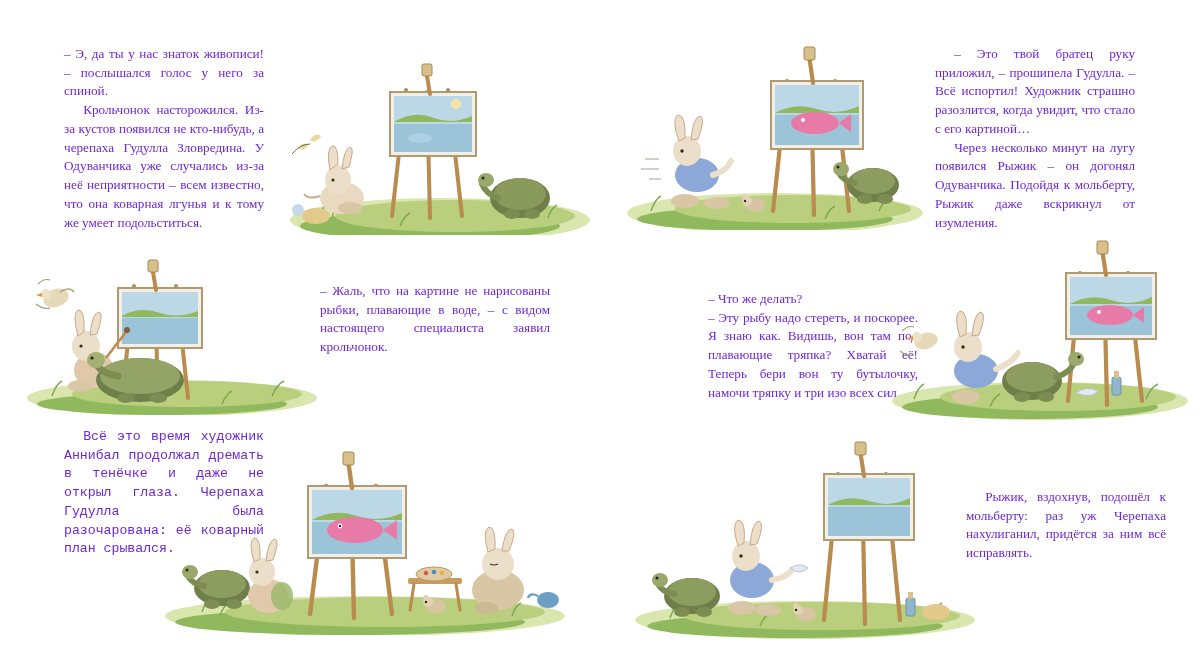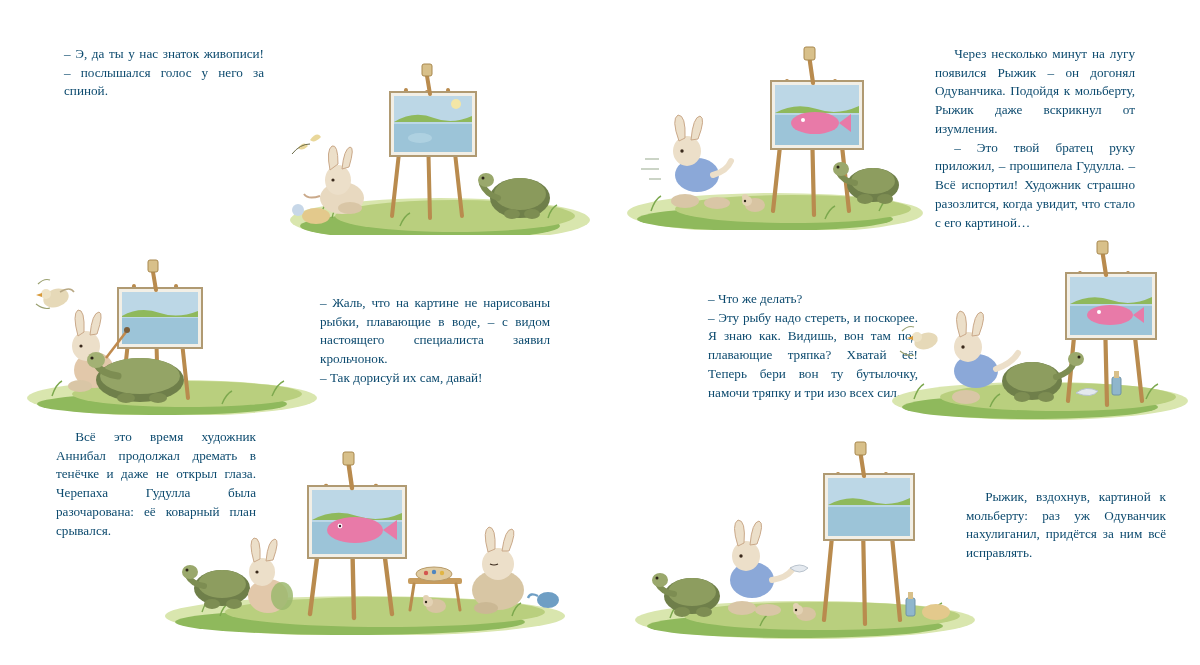--- a/index.html
+++ b/index.html
@@ -30,21 +30,21 @@
   .page-right { left: 600px; }
 
   
   .tb {
     position: absolute;
     font-size: 13.2px;
     line-height: 1.42;
     text-align: justify;
     text-justify: inter-word;
     hyphens: manual;
-    color: #0c4a6e;
+    color: #6d28d9;
   }
   .tb p {
     margin: 0;
     text-indent: 1.45em;
   }
   .tb p.noind { text-indent: 0; }
 
   
   .ill {
     position: absolute;
@@ -59,20 +59,21 @@
 </style>
 </head>
 <body>
 
 <div class="spread">
 
   <div class="page page-left">
 
     <div class="tb" style="left:64px; top:45px; width:200px;">
       <p class="noind">– Э, да ты у нас знаток живописи! – послышался голос у него за спиной.</p>
+      <p>Крольчонок насторожился. Из-за кустов появился не кто-нибудь, а черепаха Гудулла Зловредина. У Одуванчика уже случались из-за неё неприятности – всем известно, что она коварная лгунья и к тому же умеет подольститься.</p>
     </div>
 
     <div class="ill" style="left:280px; top:30px; width:310px; height:205px;">
       <svg width="310" height="205" viewBox="0 0 310 205">
 
         <ellipse class="grass-c" cx="160" cy="190" rx="150" ry="22"></ellipse>
         <ellipse class="grass-b" cx="150" cy="196" rx="130" ry="14"></ellipse>
         <ellipse class="grass-a" cx="175" cy="186" rx="120" ry="16"></ellipse>
 
         <g stroke="#7ca84e" stroke-width="1.4" fill="none">
@@ -184,26 +185,25 @@
           <path d="M20 53 l-6 2 l6 2 z" fill="#d89a3a"></path>
           <path d="M38 52 q10 -6 14 0" stroke="#b8a884" stroke-width="1.6" fill="none"></path>
         </g>
         <g stroke="#9aa070" stroke-width="1.2" fill="none">
           <path d="M16 44 q6 -6 12 -4"></path>
             <path d="M14 64 q8 6 14 4"></path>
         </g>
       </svg>
     </div>
 
-    <div class="tb" style="left:320px; top:282px; width:230px;margin-top:12px;">
+    <div class="tb" style="left:320px; top:282px; width:230px;">
       <p class="noind">– Жаль, что на картине не нарисованы рыбки, плавающие в воде, – с видом настоящего специалиста заявил крольчонок.</p>
-      <p class="noind">– Так дорисуй их сам, давай!</p>
-    </div>
-
-    <div class="tb" style="left:56px; top:428px; width:200px;">
+    </div>
+
+    <div class="tb" style="left:64px; top:428px; width:200px;font-family:Liberation Mono, monospace;">
       <p>Всё это время художник Аннибал продолжал дремать в тенёчке и даже не открыл глаза. Черепаха Гудулла была разочарована: её коварный план срывался.</p>
     </div>
 
     <div class="ill" style="left:150px; top:420px; width:420px; height:215px;">
       <svg width="420" height="215" viewBox="0 0 420 215">
         <ellipse class="grass-c" cx="215" cy="196" rx="200" ry="20"></ellipse>
         <ellipse class="grass-b" cx="200" cy="202" rx="175" ry="13"></ellipse>
         <ellipse class="grass-a" cx="235" cy="192" rx="160" ry="15"></ellipse>
         <g stroke="#7ca84e" stroke-width="1.4" fill="none">
           <path d="M52 192 q4 -12 10 -16"></path>
@@ -281,22 +281,22 @@
           <ellipse cx="132" cy="176" rx="11" ry="14" fill="#9cb96e" opacity="0.85"></ellipse>
         </g>
       </svg>
     </div>
 
   </div>
 
   <div class="page page-right">
 
     <div class="tb" style="left:335px; top:45px; width:200px;">
+      <p>– Это твой братец руку приложил, – прошипела Гудулла. – Всё испортил! Художник страшно разозлится, когда увидит, что стало с его картиной…</p>
       <p>Через несколько минут на лугу появился Рыжик – он догонял Одуванчика. Подойдя к мольберту, Рыжик даже вскрикнул от изумления.</p>
-      <p>– Это твой братец руку приложил, – прошипела Гудулла. – Всё испортил! Художник страшно разозлится, когда увидит, что стало с его картиной…</p>
     </div>
 
     <div class="ill" style="left:25px; top:25px; width:300px; height:205px;">
       <svg width="300" height="205" viewBox="0 0 300 205">
         <ellipse class="grass-c" cx="150" cy="188" rx="148" ry="20"></ellipse>
         <ellipse class="grass-b" cx="140" cy="194" rx="128" ry="12"></ellipse>
         <ellipse class="grass-a" cx="168" cy="184" rx="118" ry="14"></ellipse>
         <g stroke="#7ca84e" stroke-width="1.4" fill="none">
           <path d="M26 186 q4 -12 10 -15"></path>
             <path d="M254 186 q5 -12 12 -15"></path>
@@ -420,21 +420,21 @@
           <path d="M33 101 l-6 2 l6 2 z" fill="#d89a3a"></path>
         </g>
         <g stroke="#9aa070" stroke-width="1.2" fill="none">
           <path d="M22 96 q6 -6 12 -4"></path>
             <path d="M20 116 q8 6 14 4"></path>
         </g>
       </svg>
     </div>
 
     <div class="tb" style="left:366px; top:488px; width:200px;">
-      <p>Рыжик, вздохнув, картиной к мольберту: раз уж Одуванчик нахулиганил, придётся за ним всё исправлять.</p>
+      <p>Рыжик, вздохнув, подошёл к мольберту: раз уж Черепаха нахулиганил, придётся за ним всё исправлять.</p>
     </div>
 
     <div class="ill" style="left:30px; top:440px; width:350px; height:200px;">
       <svg width="350" height="200" viewBox="0 0 350 200">
         <ellipse class="grass-c" cx="175" cy="180" rx="170" ry="19"></ellipse>
         <ellipse class="grass-b" cx="165" cy="186" rx="148" ry="12"></ellipse>
         <ellipse class="grass-a" cx="192" cy="176" rx="138" ry="14"></ellipse>
         <g stroke="#7ca84e" stroke-width="1.4" fill="none">
           <path d="M40 178 q4 -12 10 -15"></path>
             <path d="M300 178 q5 -12 12 -15"></path>

